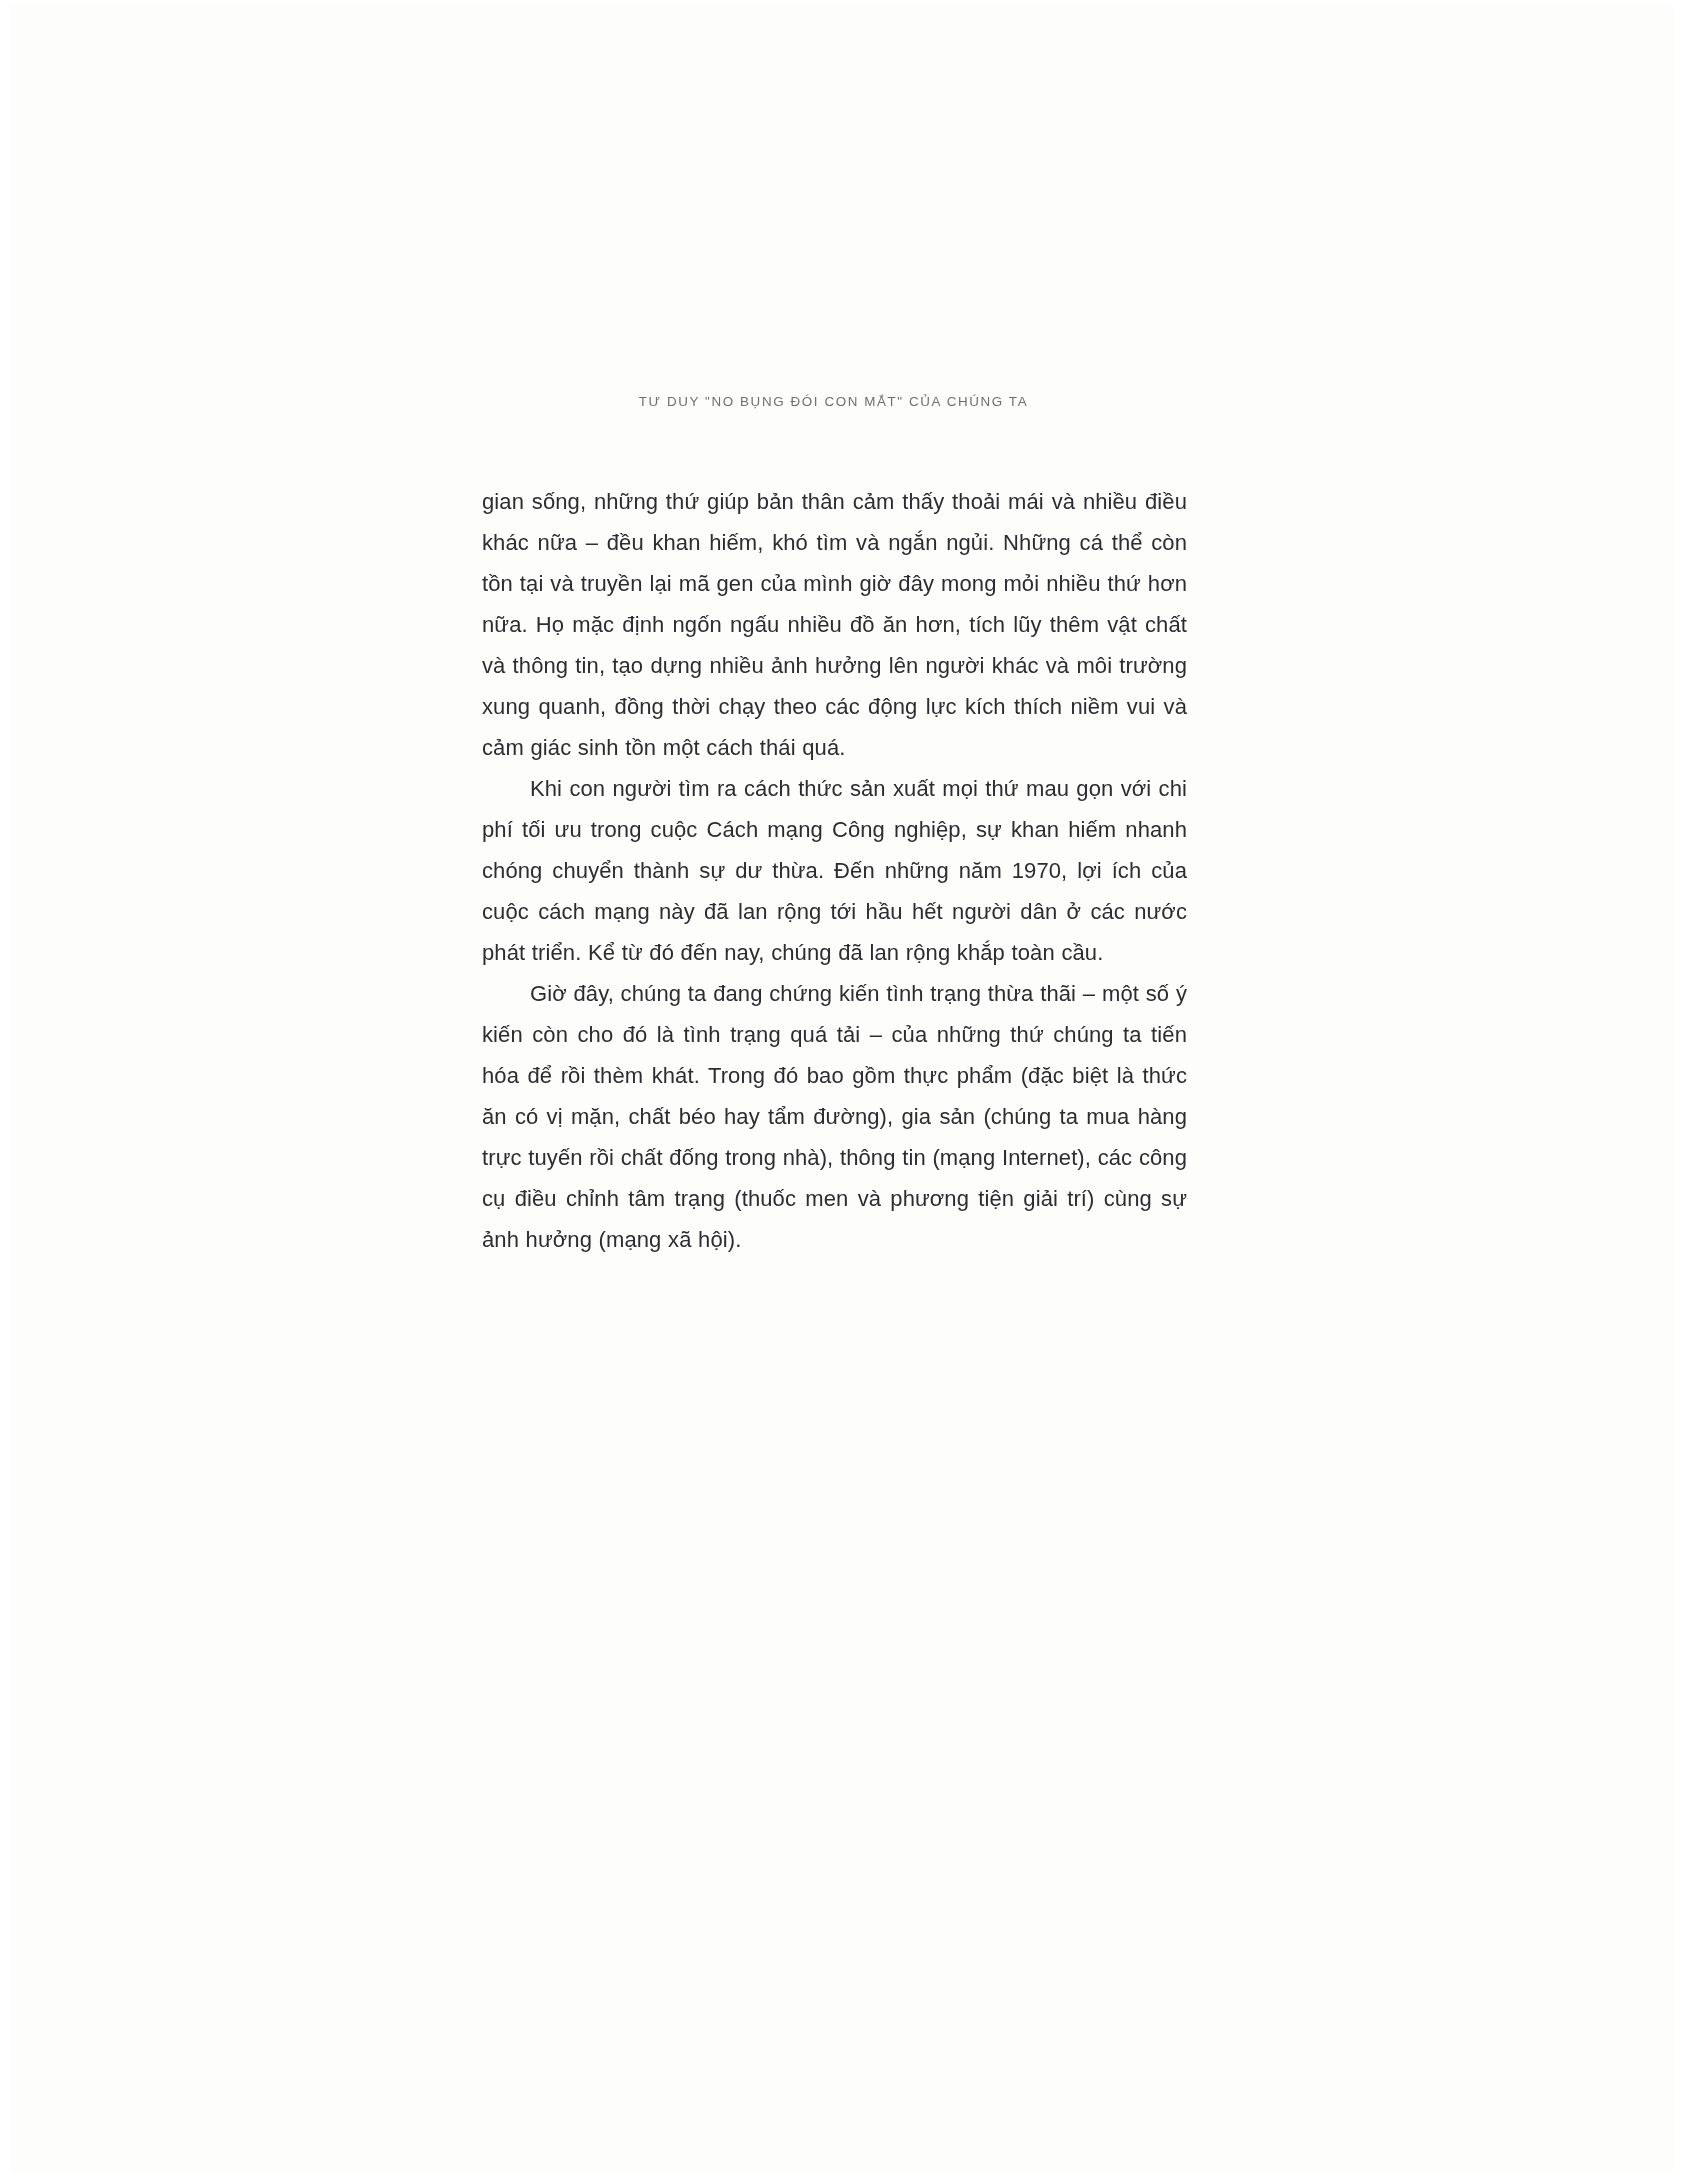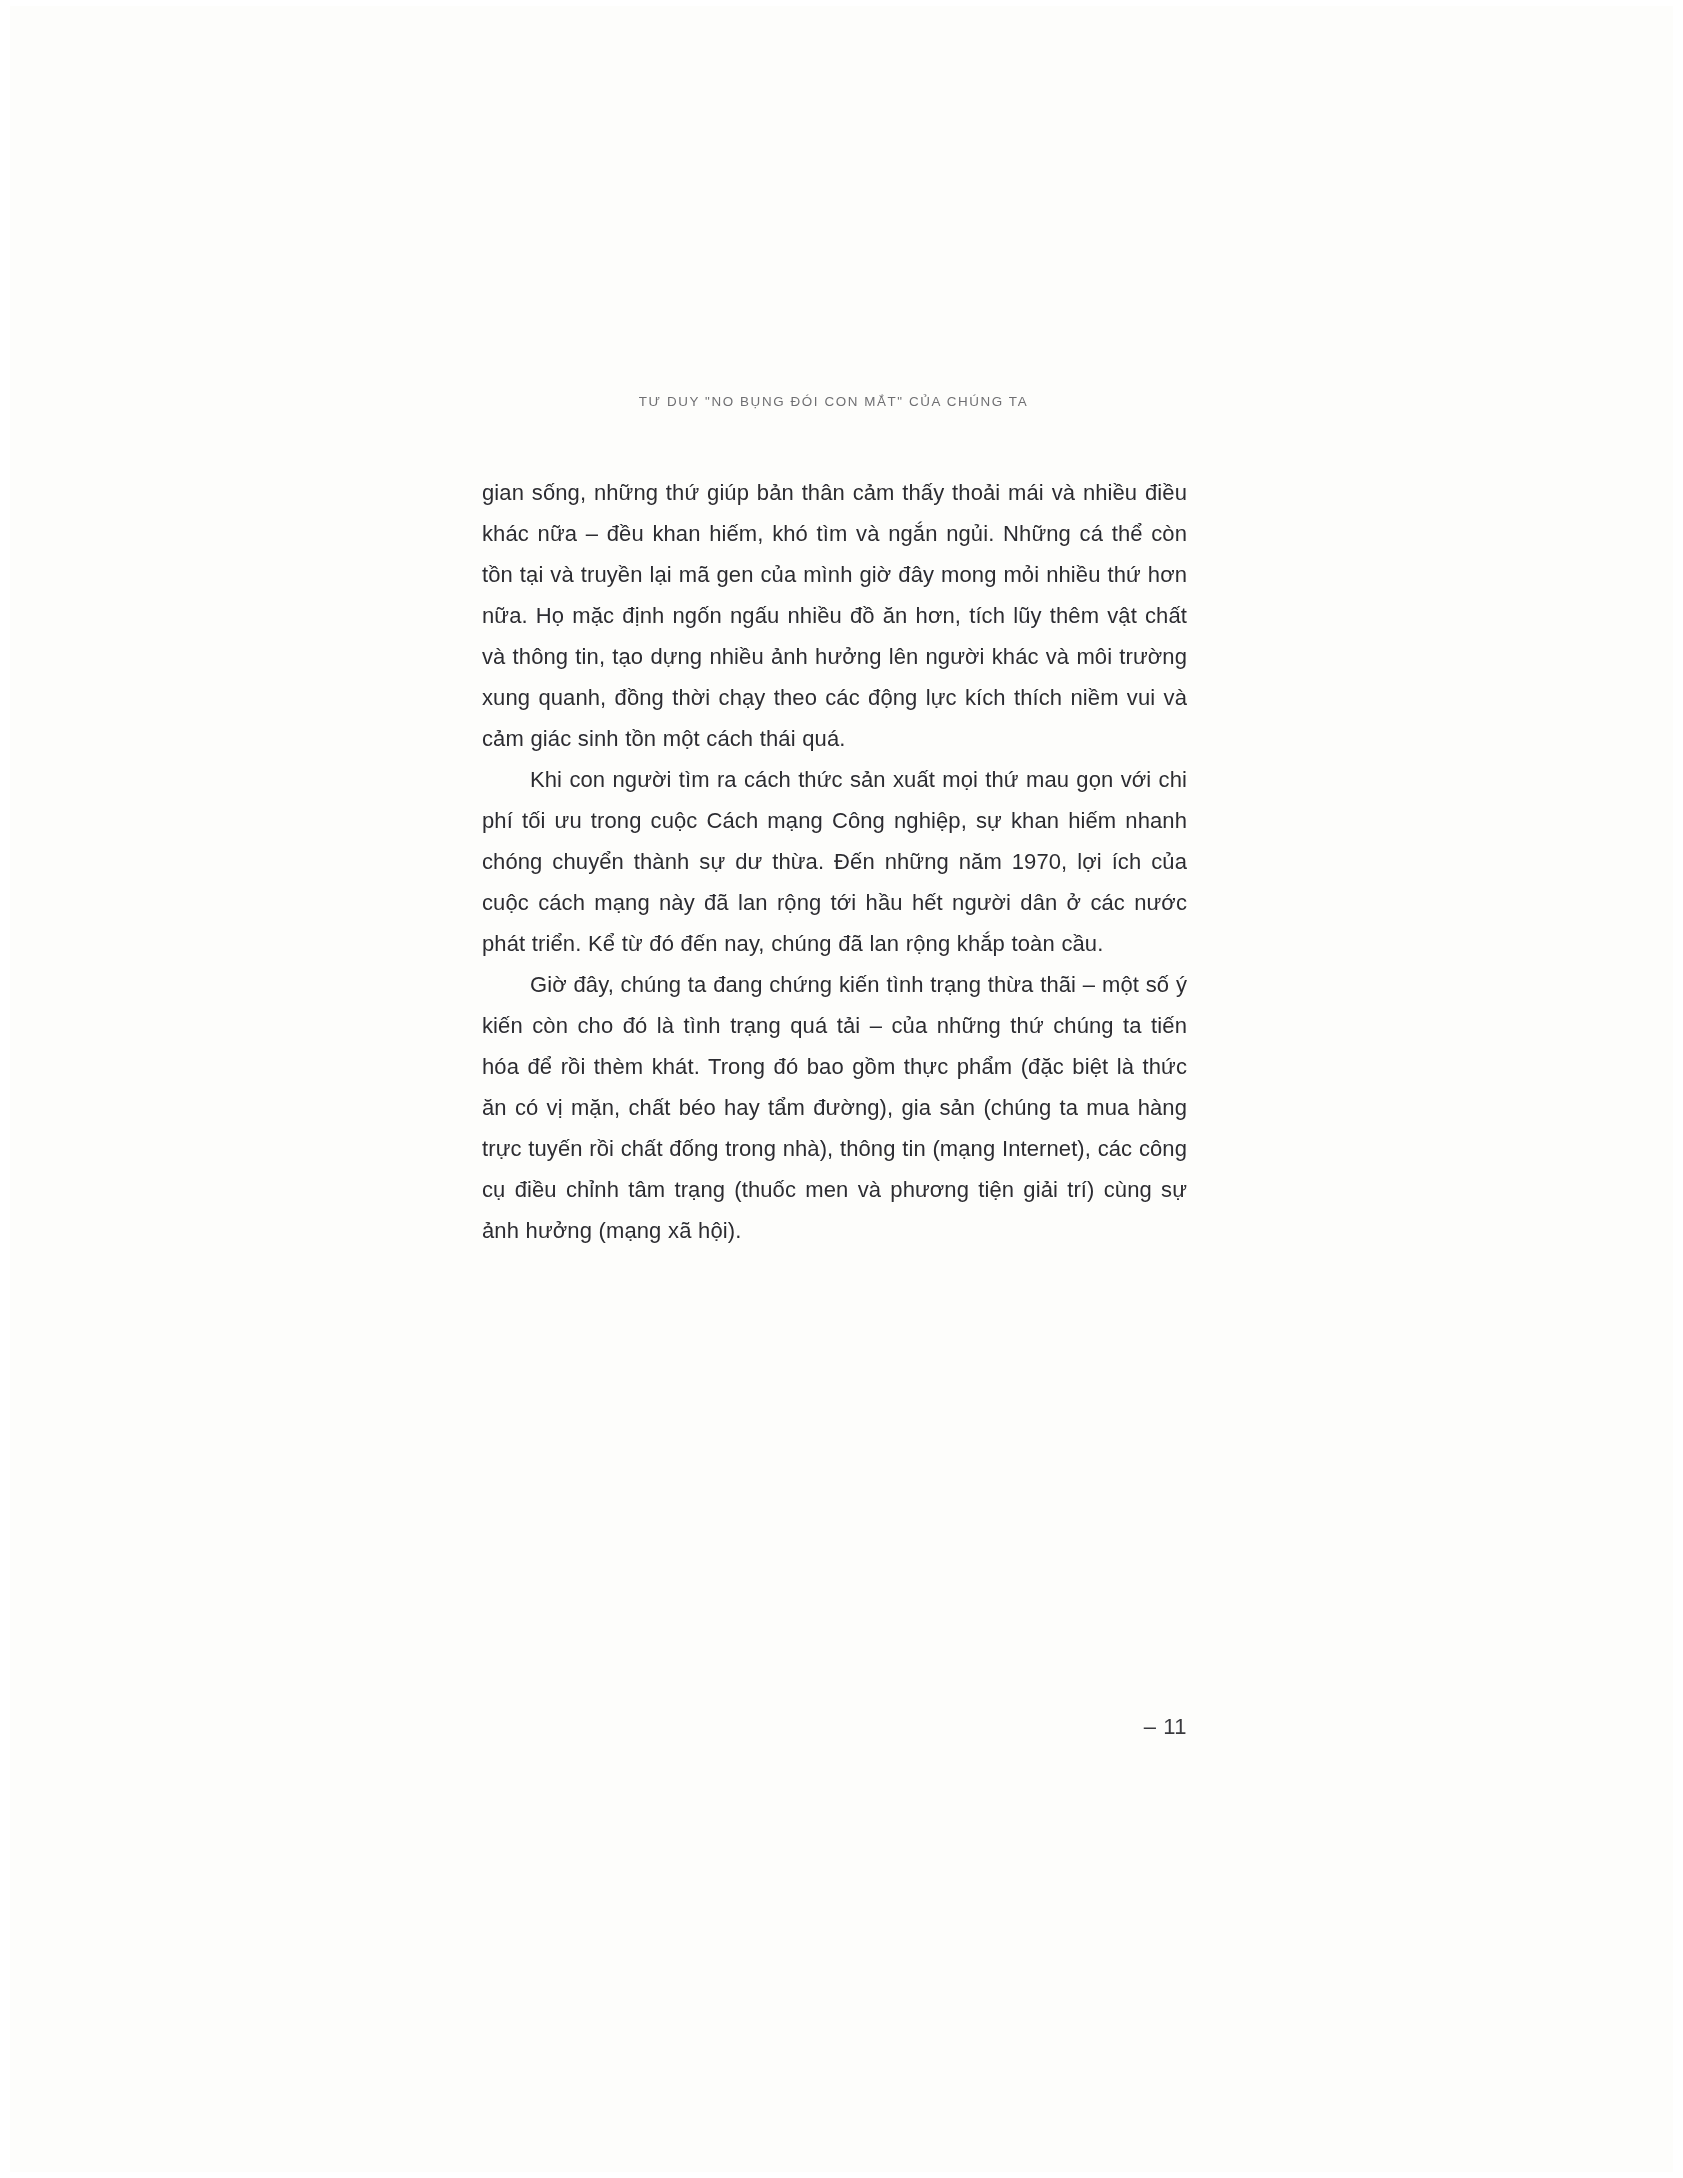--- a/index.html
+++ b/index.html
@@ -40,21 +40,21 @@
   }
 
   #body-text {
     position: absolute;
     left: 472px;
     top: 463px;
     width: 705px;
   }
 
   #body-text p {
-    margin: 3px 0 0 0;
+    margin: 12px 0 0 0;
     font-family: "Liberation Sans", sans-serif;
     font-size: 22px;
     line-height: 41px;
     color: #2c2c31;
     text-align: justify;
     text-justify: inter-word;
     letter-spacing: 0.1px;
     word-spacing: 0.4px;
   }
 
@@ -84,16 +84,15 @@
 <div id="page-sheet">
 
   <div id="running-head">TƯ DUY "NO BỤNG ĐÓI CON MẮT" CỦA CHÚNG TA</div>
 
   <div id="body-text">
     <p class="paragraph">gian sống, những thứ giúp bản thân cảm thấy thoải mái và nhiều điều khác nữa – đều khan hiếm, khó tìm và ngắn ngủi. Những cá thể còn tồn tại và truyền lại mã gen của mình giờ đây mong mỏi nhiều thứ hơn nữa. Họ mặc định ngốn ngấu nhiều đồ ăn hơn, tích lũy thêm vật chất và thông tin, tạo dựng nhiều ảnh hưởng lên người khác và môi trường xung quanh, đồng thời chạy theo các động lực kích thích niềm vui và cảm giác sinh tồn một cách thái quá.</p>
     <p class="paragraph indent">Khi con người tìm ra cách thức sản xuất mọi thứ mau gọn với chi phí tối ưu trong cuộc Cách mạng Công nghiệp, sự khan hiếm nhanh chóng chuyển thành sự dư thừa. Đến những năm 1970, lợi ích của cuộc cách mạng này đã lan rộng tới hầu hết người dân ở các nước phát triển. Kể từ đó đến nay, chúng đã lan rộng khắp toàn cầu.</p>
     <p class="paragraph indent">Giờ đây, chúng ta đang chứng kiến tình trạng thừa thãi – một số ý kiến còn cho đó là tình trạng quá tải – của những thứ chúng ta tiến hóa để rồi thèm khát. Trong đó bao gồm thực phẩm (đặc biệt là thức ăn có vị mặn, chất béo hay tẩm đường), gia sản (chúng ta mua hàng trực tuyến rồi chất đống trong nhà), thông tin (mạng Internet), các công cụ điều chỉnh tâm trạng (thuốc men và phương tiện giải trí) cùng sự ảnh hưởng (mạng xã hội).</p>
   </div>
 
-  <div id="page-number">– 11</div>
 
 </div>
 
 
 </body></html>

